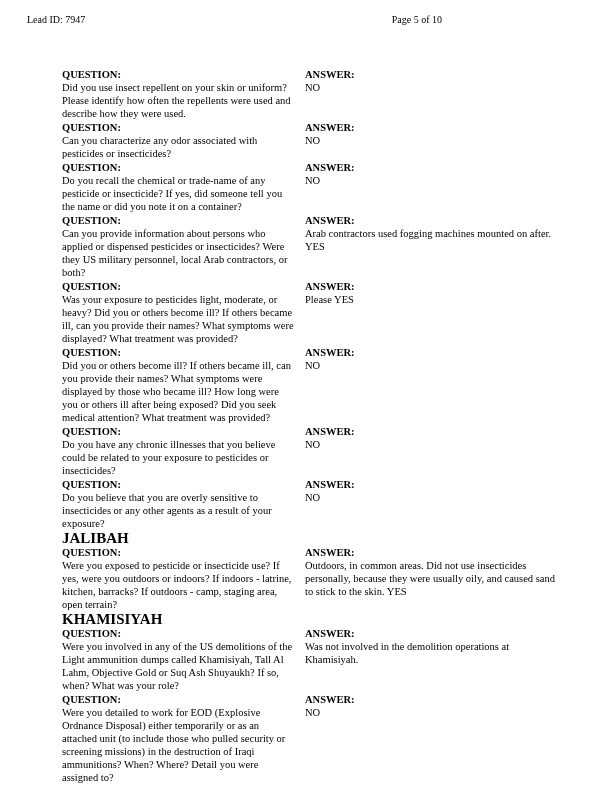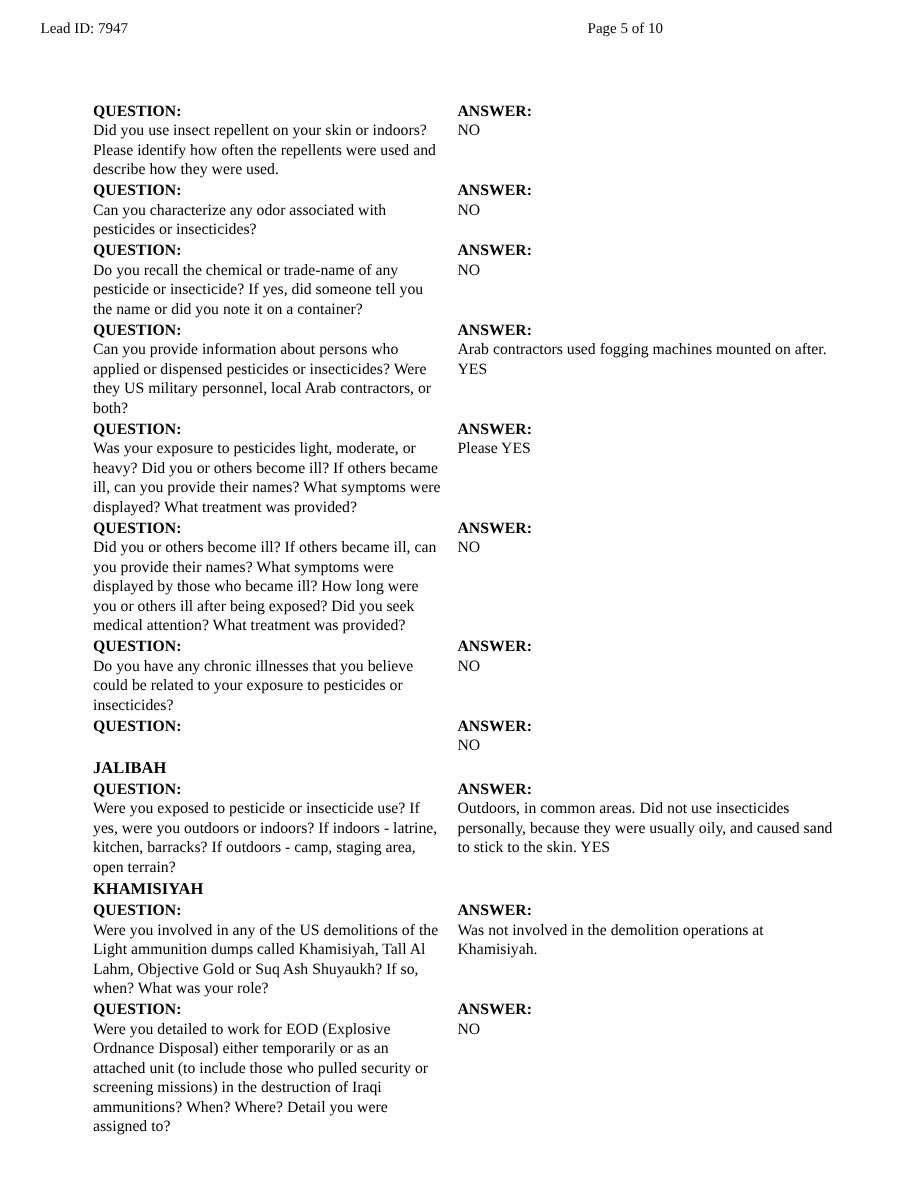--- a/index.html
+++ b/index.html
@@ -37,41 +37,41 @@
     font-weight: bold;
     font-size: 10.5px;
     line-height: 13px;
   }
   .body {
     font-size: 10.5px;
     line-height: 13px;
   }
   .section-hd {
     font-weight: bold;
-    font-size: 11px;
+    font-size: 15px;
     line-height: 14px;
     margin: 1px 0 1px 0;
   }
 </style>
 </head>
 <body>
 
 <div class="page">
 
   <div class="page-header">
     <span>Lead ID: 7947</span>
     <span>Page  5 of  10</span>
   </div>
 
   <div class="content">
 
     <div class="qa-row">
       <div class="q-col">
         <div class="hd">QUESTION:</div>
-        <div class="body">Did you use insect repellent on your skin or indoors?  Please identify how often the repellents were used and describe how they were used.</div>
+        <div class="body">Did you use insect repellent on your skin or uniform?  Please identify how often the repellents were used and describe how they were used.</div>
       </div>
       <div class="a-col">
         <div class="hd">ANSWER:</div>
         <div class="body">NO</div>
       </div>
     </div>
 
     <div class="qa-row">
       <div class="q-col">
         <div class="hd">QUESTION:</div>
@@ -134,20 +134,21 @@
       </div>
       <div class="a-col">
         <div class="hd">ANSWER:</div>
         <div class="body">NO</div>
       </div>
     </div>
 
     <div class="qa-row">
       <div class="q-col">
         <div class="hd">QUESTION:</div>
+        <div class="body">Do you believe that you are overly sensitive to insecticides or any other agents as a result of your exposure?</div>
       </div>
       <div class="a-col">
         <div class="hd">ANSWER:</div>
         <div class="body">NO</div>
       </div>
     </div>
 
     <div class="section-hd">JALIBAH</div>
 
     <div class="qa-row">

